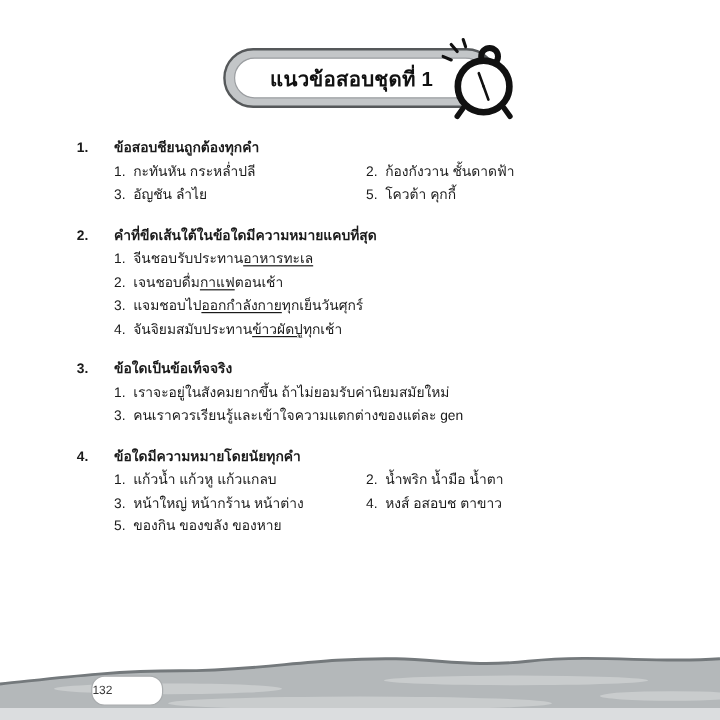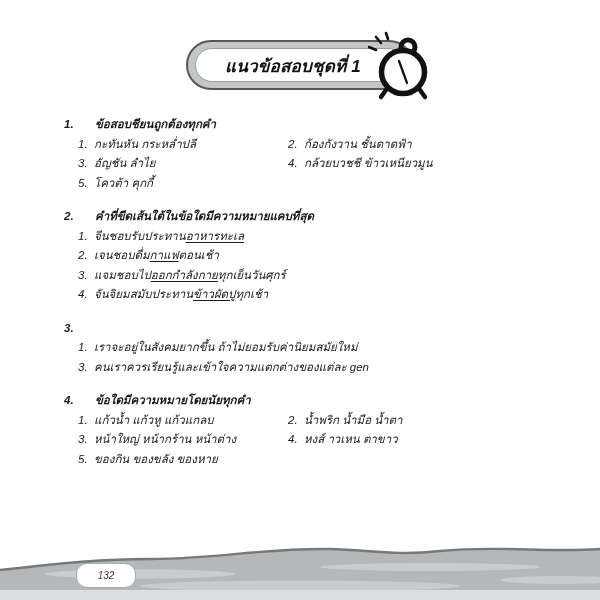--- a/index.html
+++ b/index.html
@@ -2,21 +2,21 @@
 <html><head>
 <meta charset="utf-8">
 <style>
   * { margin:0; padding:0; box-sizing:border-box; }
   html,body { width:600px; height:600px; }
   body {
     font-family:"Liberation Sans","DejaVu Sans",sans-serif;
     background:#ffffff; color:#1a1a1a;
     position:relative; overflow:hidden;
   }
-  .page { position:absolute; inset:0; background:#fff;font-style:italic; }
+  .page { position:absolute; inset:0; background:#fff; }
 
   
   .banner {
     position:absolute; left:186px; top:40px; width:228px; height:50px;
     border:2px solid #55585a; border-radius:28px;
     background:#c3c6c8; padding:6px 7px;
   }
   .banner-inner {
     width:100%; height:100%; background:#ffffff;
     border:1px solid #9b9ea1; border-radius:18px;
@@ -26,32 +26,32 @@
     font-weight:bold; font-size:17px; color:#111;
     padding-right:14px; letter-spacing:.2px;
   }
   .clock { position:absolute; right:-26px; top:-11px; width:70px; height:74px; }
 
   
   .content { position:absolute; left:64px; top:115px; right:26px; font-size:11.5px; line-height:19.5px; }
   .question { margin-bottom:14px; }
   .q-head { display:flex; font-weight:bold; }
   .q-num { width:31px; flex:none; }
-  .choices { margin-left:14px; }
+  .choices { margin-left:31px; }
   .choices.two-col { display:grid; grid-template-columns:210px auto; }
   .choice { white-space:nowrap; }
   .c-num { display:inline-block; min-width:16px; }
   .useg { text-decoration:underline; text-underline-offset:2px; }
 
   
   .waves { position:absolute; left:0; bottom:0; width:600px; height:60px; }
   .page-pill {
     position:absolute; left:76px; top:563px; width:60px; height:25px;
     background:#ffffff; border:1.5px solid #a9acae; border-radius:11px;
-    display:flex; align-items:center; justify-content:center;
+    display:flex; align-items:center; 
     font-size:10px; color:#3a3a3a; z-index:5;
   }
 </style>
 </head>
 <body>
 
 <div class="page">
 
   <div class="banner">
     <div class="banner-inner">
@@ -84,55 +84,55 @@
   <div class="content" id="questions">
       <div class="question">
         <div class="q-head">
           <span class="q-num">1.</span>
           <span>ข้อสอบชียนถูกต้องทุกคำ</span>
         </div>
         <div class="choices two-col">
           <div class="choice"><span class="c-num">1.</span><span>กะทันหัน กระหล่ำปลี</span></div>
           <div class="choice"><span class="c-num">2.</span><span>ก้องกังวาน ชั้นดาดฟ้า</span></div>
           <div class="choice"><span class="c-num">3.</span><span>อัญชัน ลำไย</span></div>
-          <div class="choice"><span class="c-num">4.</span><span>กล้วยบวชชี ข้าวเหนียวมูน</span></div>
           <div class="choice"><span class="c-num">5.</span><span>โควต้า คุกกี้</span></div>
         </div>
       </div>
       <div class="question">
         <div class="q-head">
           <span class="q-num">2.</span>
           <span>คำที่ขีดเส้นใต้ในข้อใดมีความหมายแคบที่สุด</span>
         </div>
         <div class="choices">
           <div class="choice"><span class="c-num">1.</span><span>จีนชอบรับประทาน</span><span class="useg">อาหารทะเล</span></div>
           <div class="choice"><span class="c-num">2.</span><span>เจนชอบดื่ม</span><span class="useg">กาแฟ</span><span>ตอนเช้า</span></div>
           <div class="choice"><span class="c-num">3.</span><span>แจมชอบไป</span><span class="useg">ออกกำลังกาย</span><span>ทุกเย็นวันศุกร์</span></div>
           <div class="choice"><span class="c-num">4.</span><span>จันจิยมสมับประทาน</span><span class="useg">ข้าวผัดปู</span><span>ทุกเช้า</span></div>
         </div>
       </div>
       <div class="question">
         <div class="q-head">
           <span class="q-num">3.</span>
+          <span>ข้อใดเป็นข้อเท็จจริง</span>
         </div>
         <div class="choices">
           <div class="choice"><span class="c-num">1.</span><span>เราจะอยู่ในสังคมยากขึ้น ถ้าไม่ยอมรับค่านิยมสมัยใหม่</span></div>
           <div class="choice"><span class="c-num">3.</span><span>คนเราควรเรียนรู้และเข้าใจความแตกต่างของแต่ละ gen</span></div>
         </div>
       </div>
       <div class="question">
         <div class="q-head">
           <span class="q-num">4.</span>
           <span>ข้อใดมีความหมายโดยนัยทุกคำ</span>
         </div>
         <div class="choices two-col">
           <div class="choice"><span class="c-num">1.</span><span>แก้วน้ำ แก้วหู แก้วแกลบ</span></div>
           <div class="choice"><span class="c-num">2.</span><span>น้ำพริก น้ำมือ น้ำตา</span></div>
           <div class="choice"><span class="c-num">3.</span><span>หน้าใหญ่ หน้ากร้าน หน้าต่าง</span></div>
-          <div class="choice"><span class="c-num">4.</span><span>หงส์ าวเหน ตาขาว</span></div>
+          <div class="choice"><span class="c-num">4.</span><span>หงส์ อสอบช ตาขาว</span></div>
           <div class="choice"><span class="c-num">5.</span><span>ของกิน ของขลัง ของหาย</span></div>
         </div>
       </div>
     </div>
 
   <svg class="waves" viewBox="0 0 600 60" preserveAspectRatio="none">
     <path d="M0,30 C40,26 90,19 150,19 C220,19 260,8 330,9 C370,10 395,16 440,11 C500,5 545,13 600,9 L600,60 L0,60 Z" fill="#b4b8ba"></path>
     <path d="M0,30 C40,26 90,19 150,19 C220,19 260,8 330,9 C370,10 395,16 440,11 C500,5 545,13 600,9" fill="none" stroke="#74797c" stroke-width="2.4"></path>
     <g fill="#c9cccd">
       <ellipse cx="140" cy="34" rx="95" ry="4.5"></ellipse>

